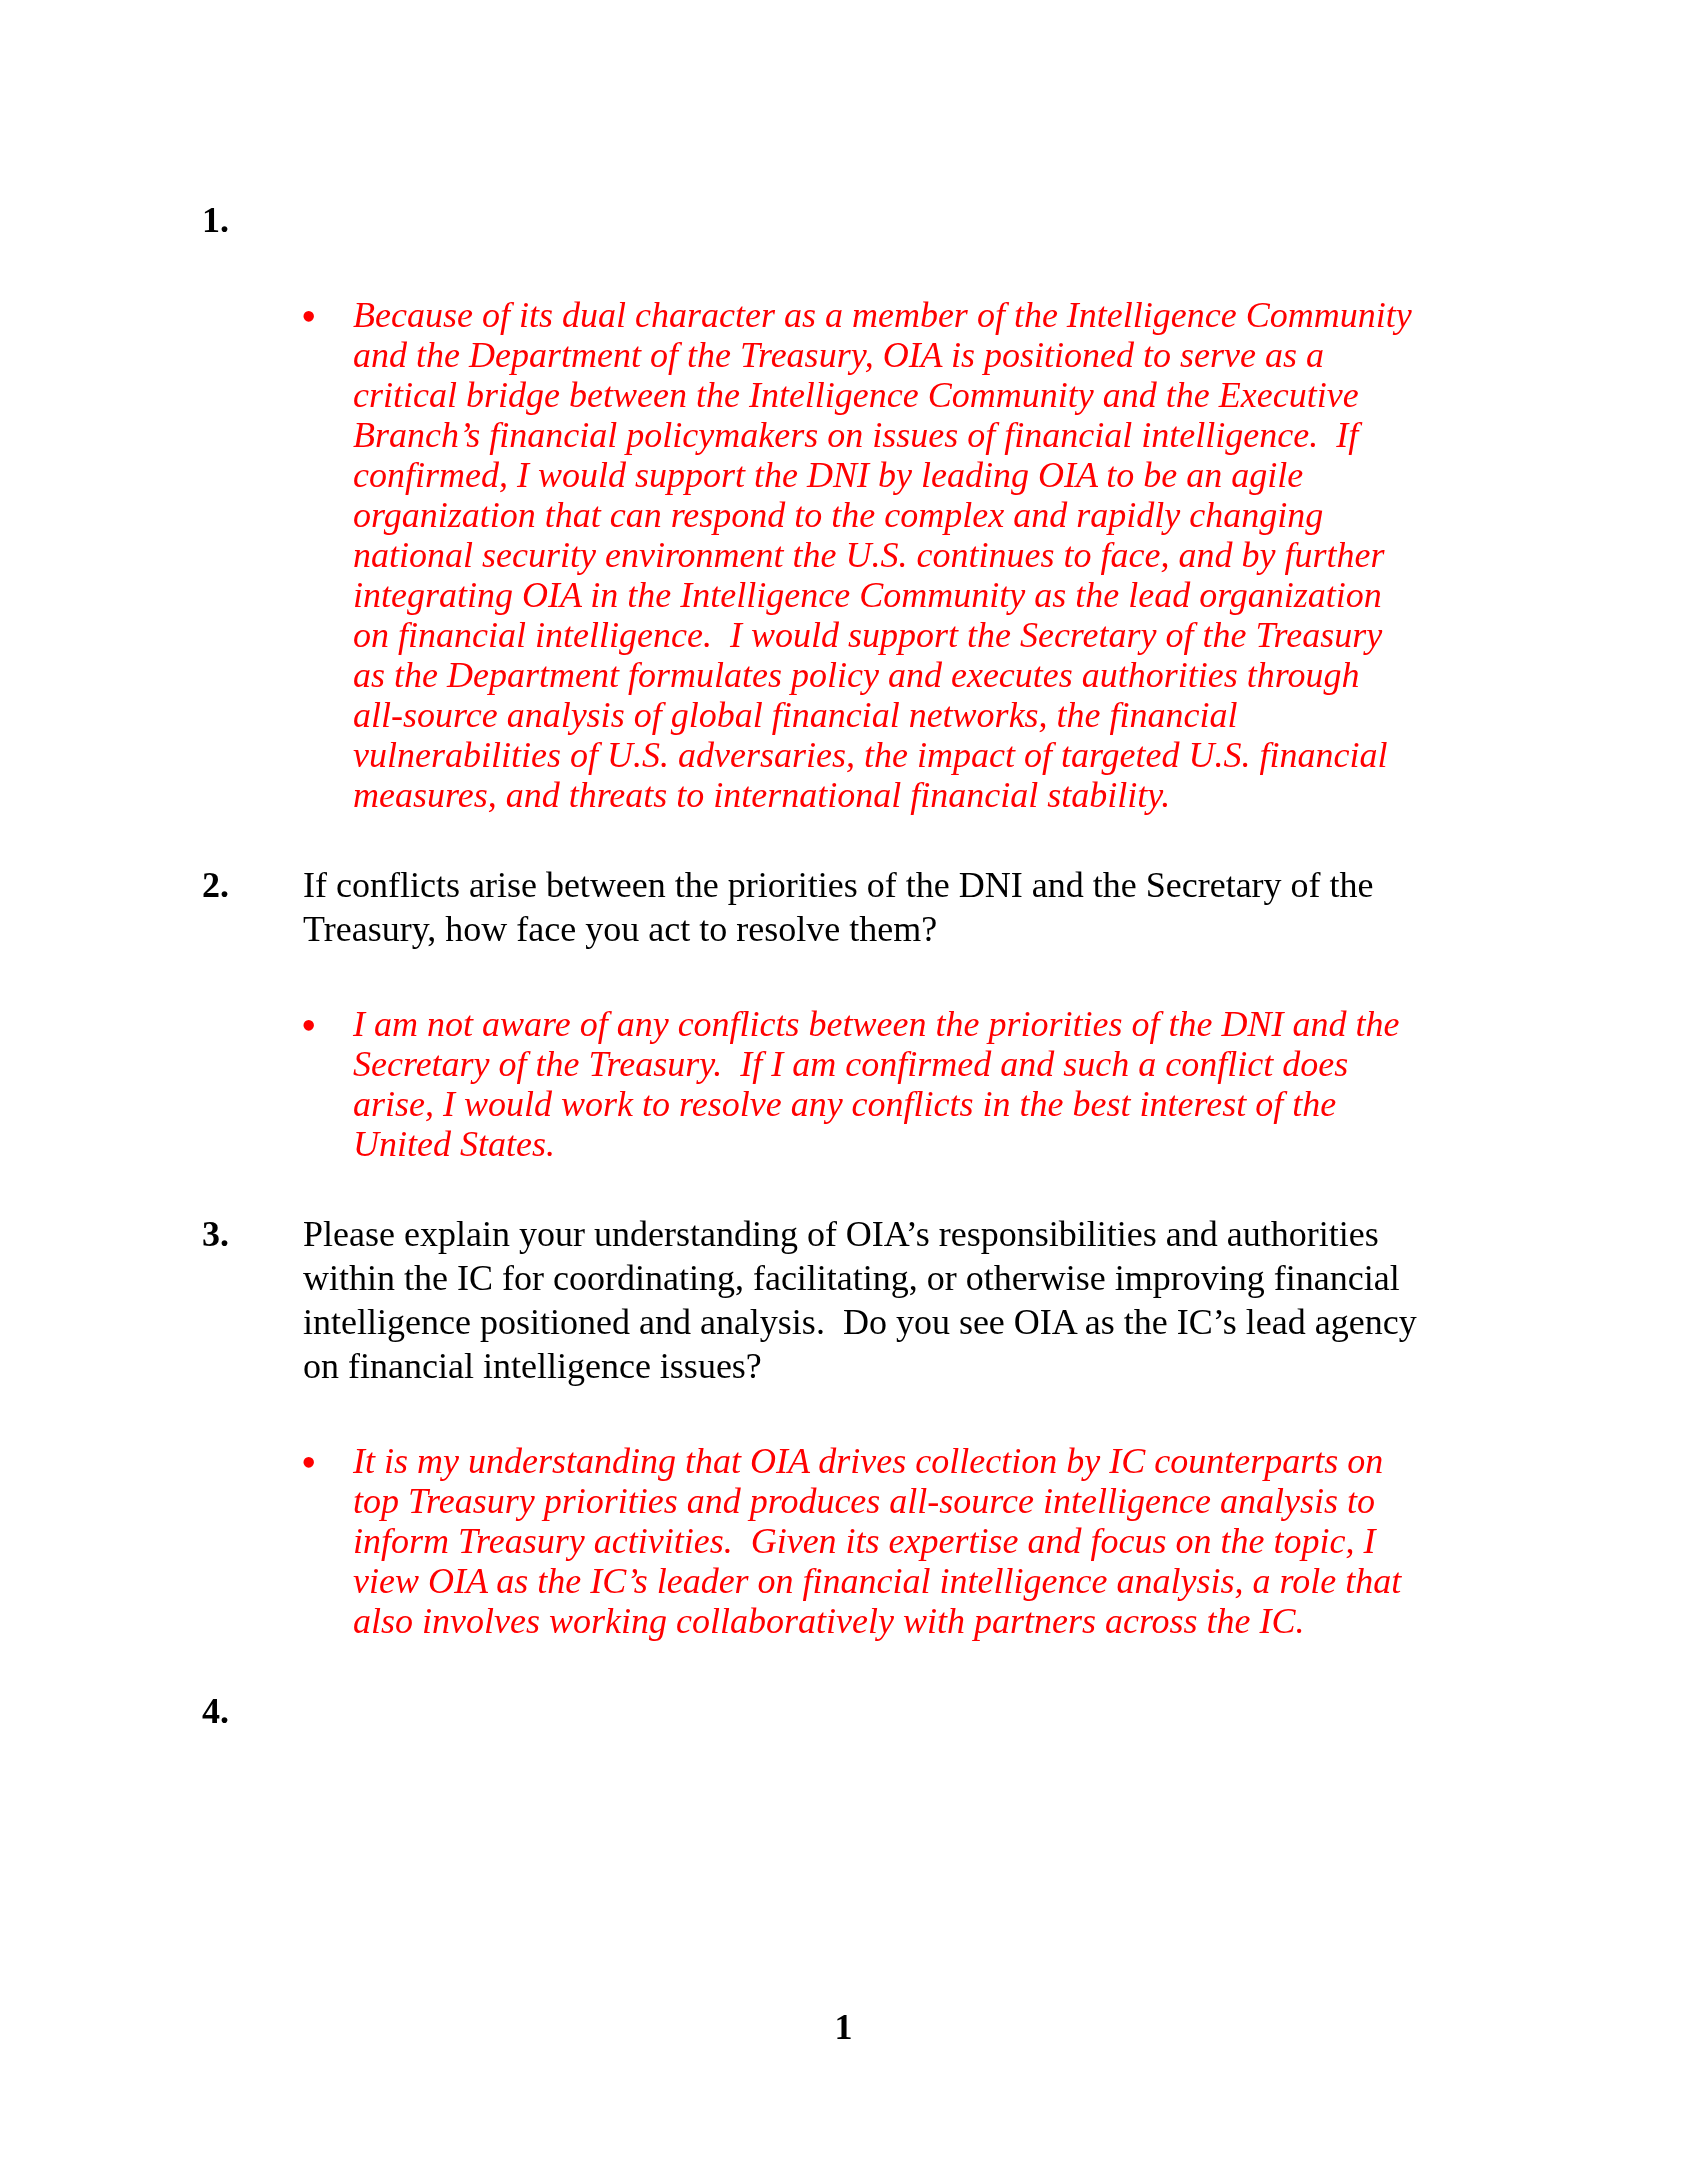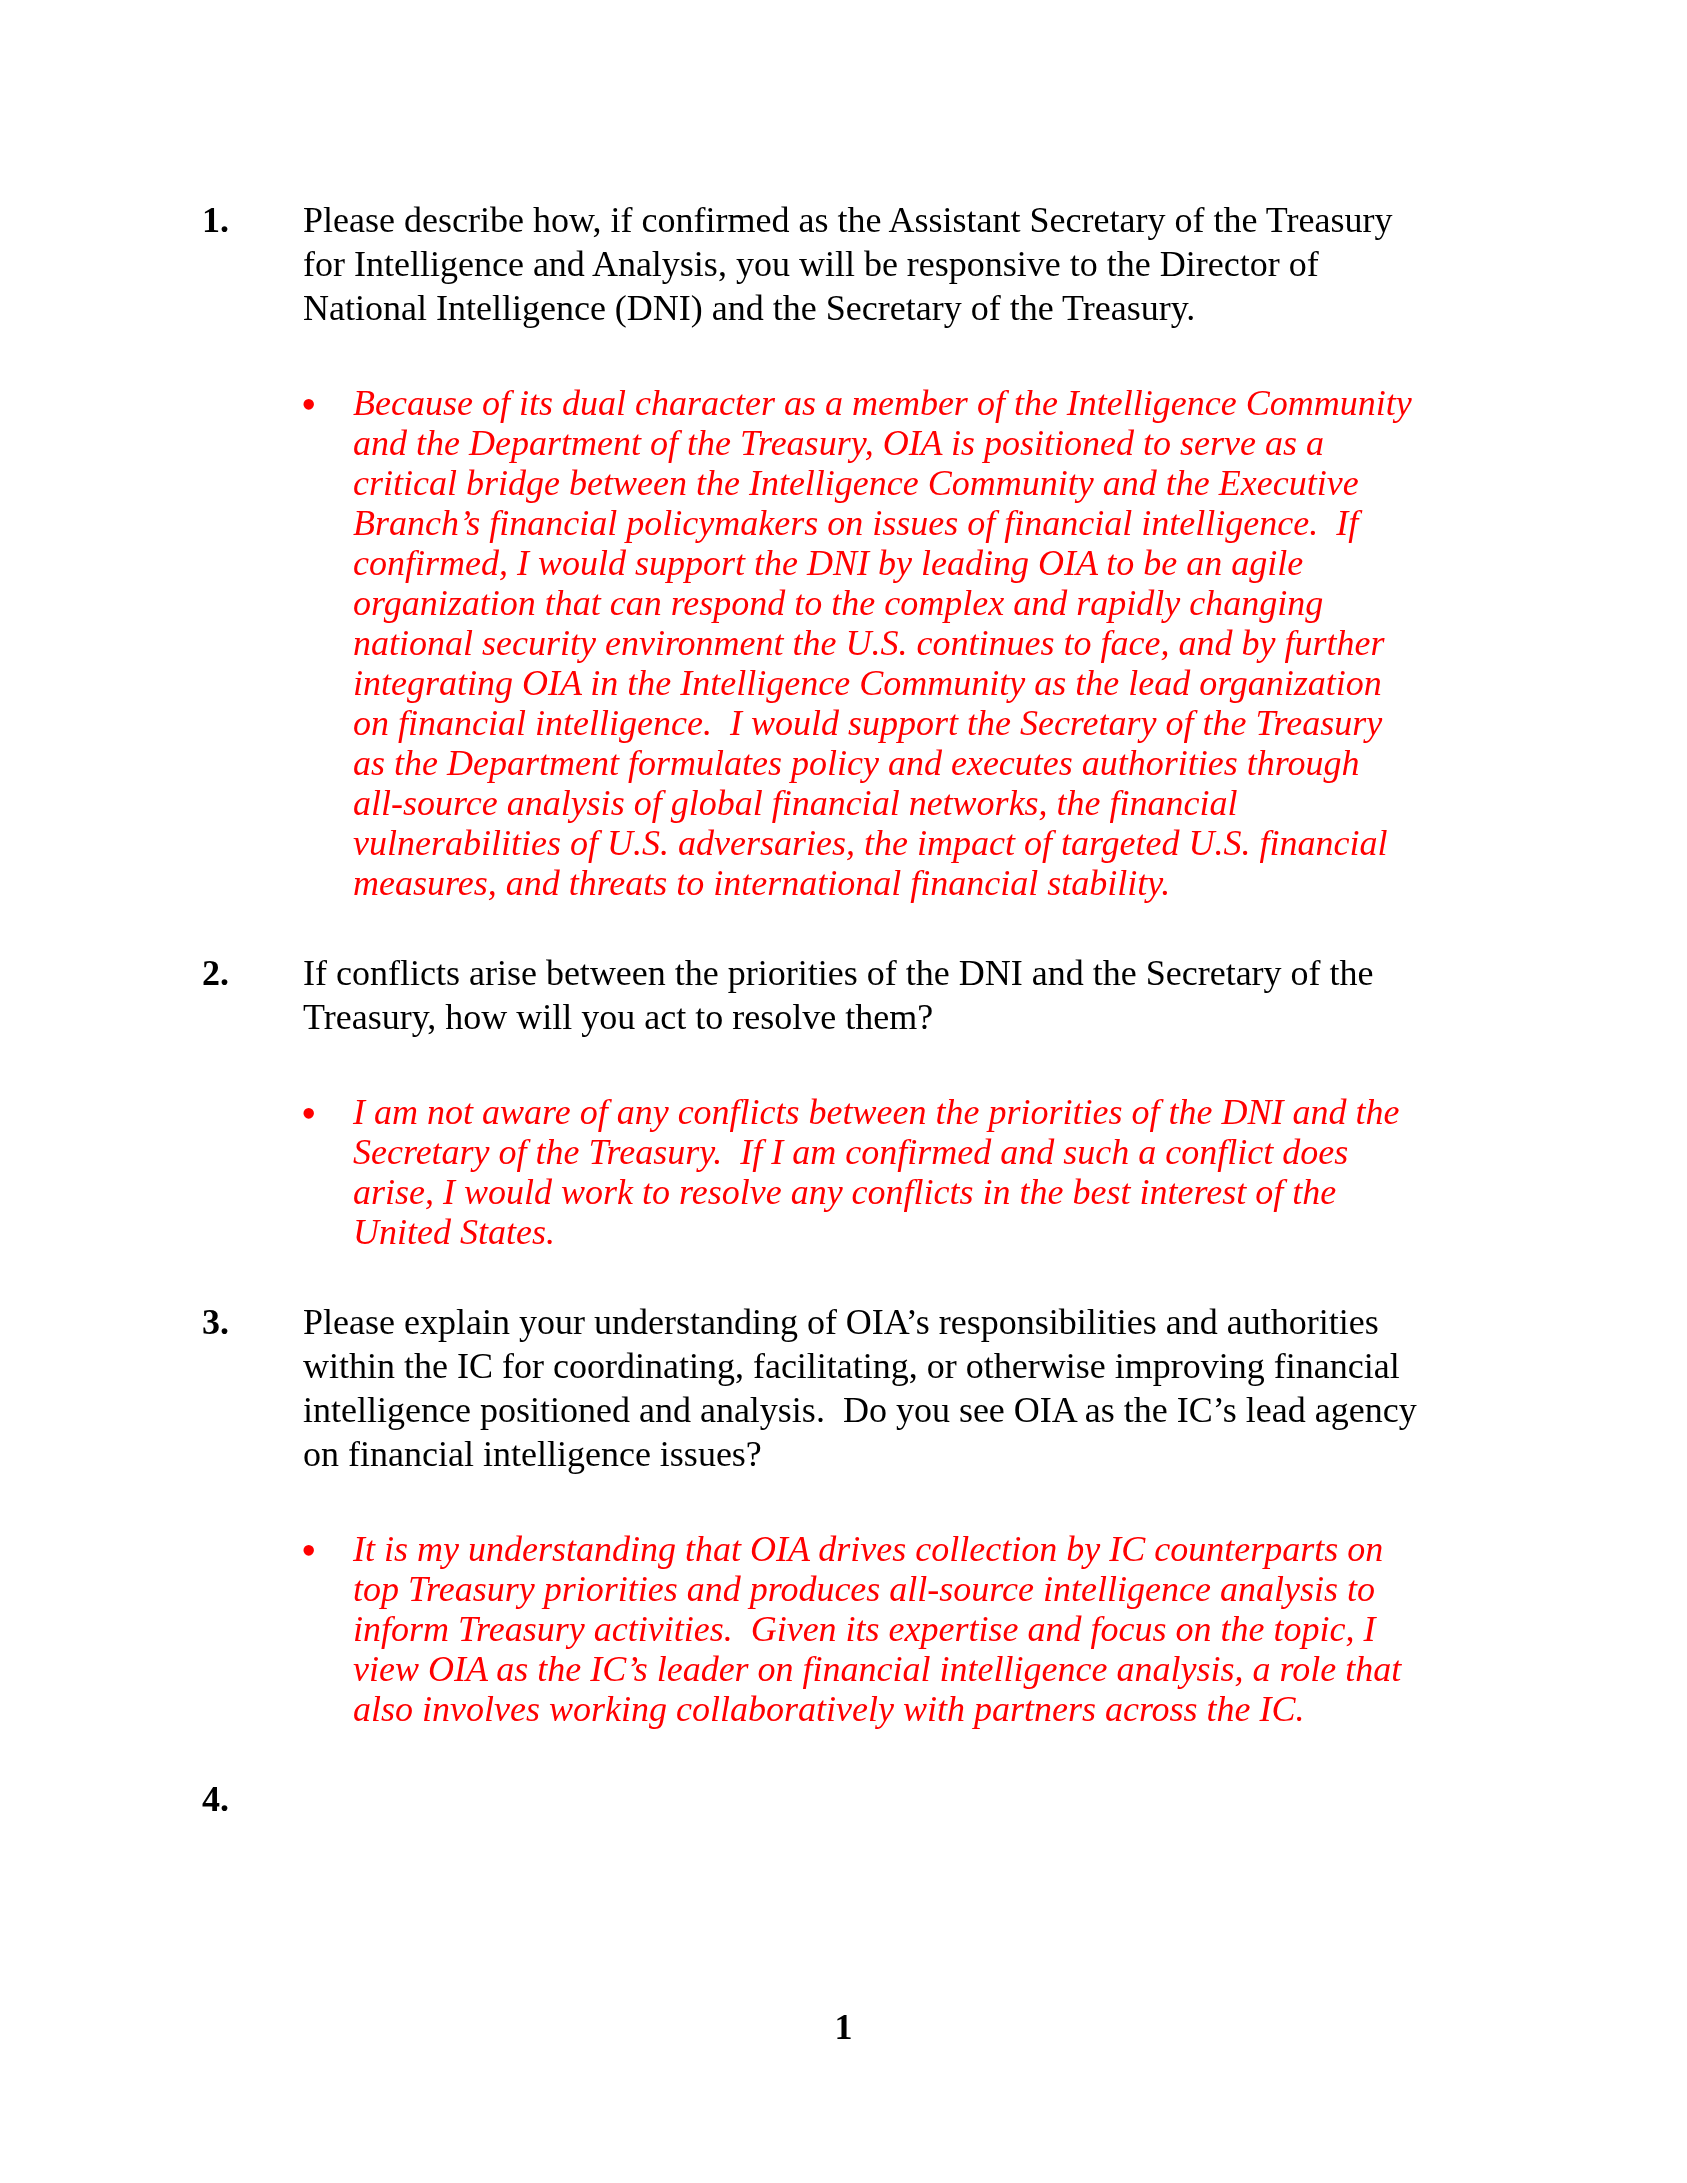--- a/index.html
+++ b/index.html
@@ -67,23 +67,20 @@
   }
 </style>
 </head>
 <body>
 
 <div class="doc">
   <div class="content">
 
     <div class="q-row">
       <div class="q-num">1.</div>
-      <div class="q-text">Please describe how, if confirmed as the Assistant Secretary of the Treasury
-for Intelligence and Analysis, you will be responsive to the Director of
-National Intelligence (DNI) and the Secretary of the Treasury.</div>
     </div>
     <div class="a-row">
       <div class="bullet">•</div>
       <div class="a-text">Because of its dual character as a member of the Intelligence Community
 and the Department of the Treasury, OIA is positioned to serve as a
 critical bridge between the Intelligence Community and the Executive
 Branch’s financial policymakers on issues of financial intelligence.  If
 confirmed, I would support the DNI by leading OIA to be an agile
 organization that can respond to the complex and rapidly changing
 national security environment the U.S. continues to face, and by further
@@ -91,21 +88,21 @@
 on financial intelligence.  I would support the Secretary of the Treasury
 as the Department formulates policy and executes authorities through
 all-source analysis of global financial networks, the financial
 vulnerabilities of U.S. adversaries, the impact of targeted U.S. financial
 measures, and threats to international financial stability.</div>
     </div>
 
     <div class="q-row">
       <div class="q-num">2.</div>
       <div class="q-text">If conflicts arise between the priorities of the DNI and the Secretary of the
-Treasury, how will you act to resolve them?</div>
+Treasury, how face you act to resolve them?</div>
     </div>
     <div class="a-row">
       <div class="bullet">•</div>
       <div class="a-text">I am not aware of any conflicts between the priorities of the DNI and the
 Secretary of the Treasury.  If I am confirmed and such a conflict does
 arise, I would work to resolve any conflicts in the best interest of the
 United States.</div>
     </div>
 
     <div class="q-row">

